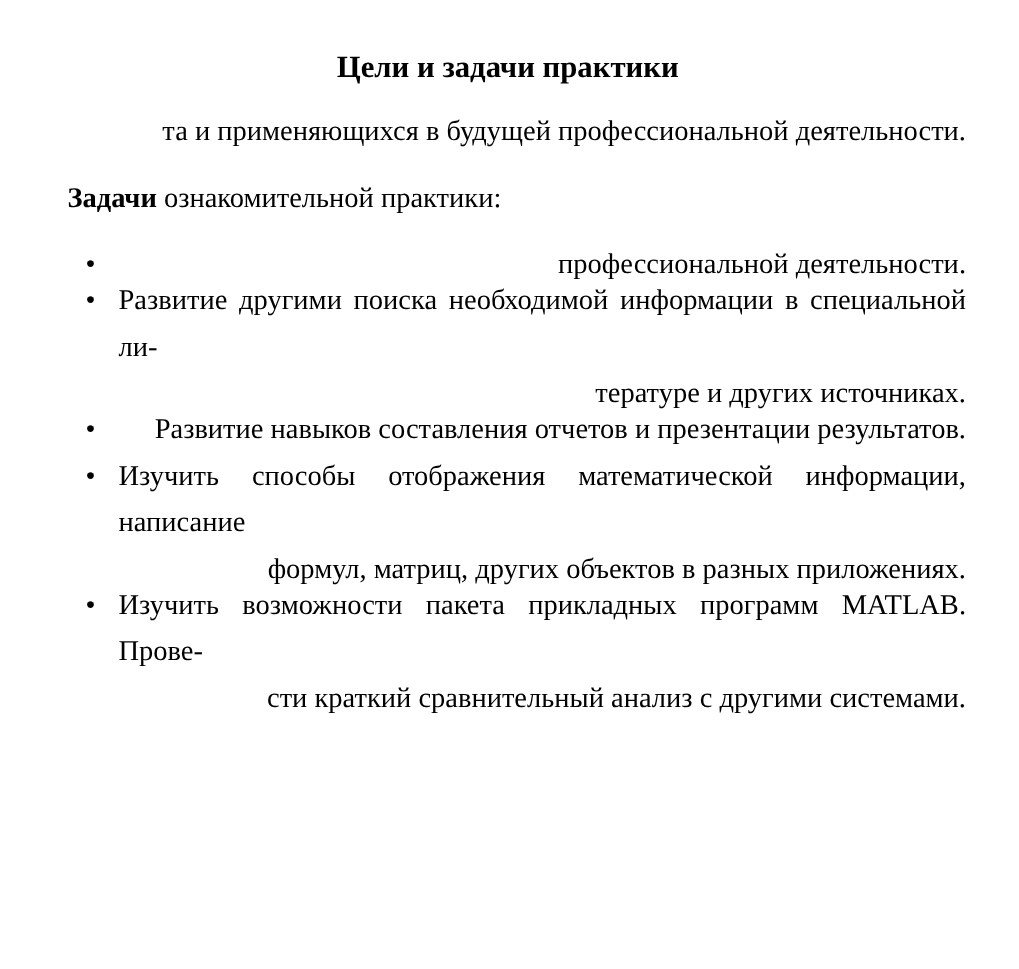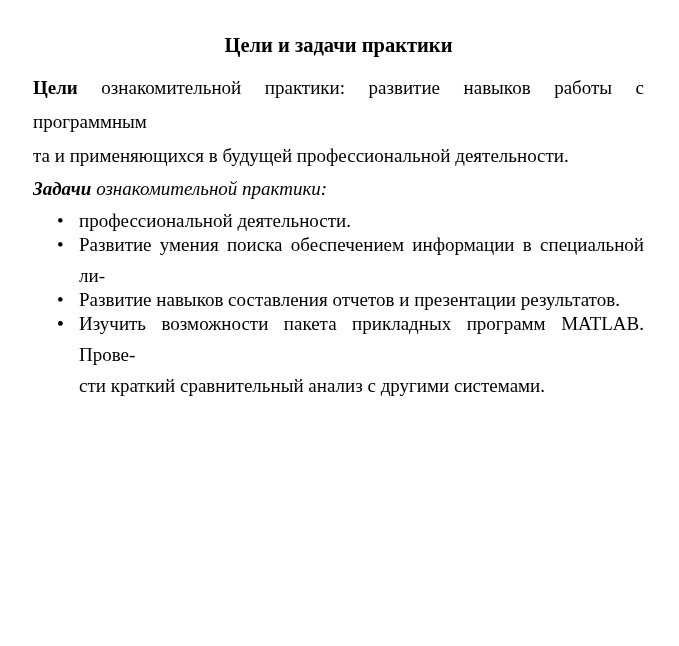--- a/index.html
+++ b/index.html
@@ -24,34 +24,33 @@
     font-size: 20.5px;
     font-weight: bold;
     text-align: center;
     line-height: 34px;
   }
   .para {
     margin: 0;
     line-height: 34px;
   }
   .heading {
-    margin: 0;
+    margin: 12px;
     line-height: 32px;
     text-align: left;
-    font-style: italic;
   }
   .line { display: block; }
   
   .jline {
     text-align: justify;
     text-align-last: justify;
   }
   
   .lline {
-    text-align: left;
+    text-align: right;
   }
   .blist {
     list-style: none;
     margin: 0;
     padding: 0;
   }
   .blist li {
     position: relative;
     padding-left: 46px;
     line-height: 31px;
@@ -69,45 +68,47 @@
   b { font-weight: bold; }
 </style>
 </head>
 <body>
 
 <div class="page">
 
   <h1 class="title">Цели и задачи практики</h1>
 
   <p class="para">
-    <span class="line jline"><b>Цели</b><span> ознакомительной практики: развитие навыков работы с программным</span></span>
     <span class="line lline">та и применяющихся в будущей профессиональной деятельности.</span>
   </p>
 
   <p class="heading"><b>Задачи</b><span> ознакомительной практики:</span></p>
 
   <ul class="blist">
     <li>
       <span class="bullet">•</span>
       <span class="line lline">профессиональной деятельности.</span>
     </li>
     <li>
       <span class="bullet">•</span>
-      <span class="line jline">Развитие умения поиска обеспечением информации в специальной ли-</span>
+      <span class="line jline">Развитие другими поиска необходимой информации в специальной ли-</span>
+      <span class="line lline">тературе и других источниках.</span>
     </li>
     <li>
       <span class="bullet">•</span>
       <span class="line lline">Развитие навыков составления отчетов и презентации результатов.</span>
     </li>
   </ul>
 
 
   <ul class="blist">
     <li>
       <span class="bullet">•</span>
+      <span class="line jline">Изучить способы отображения математической информации, написание</span>
+      <span class="line lline">формул, матриц, других объектов в разных приложениях.</span>
     </li>
     <li>
       <span class="bullet">•</span>
       <span class="line jline">Изучить возможности пакета прикладных программ MATLAB. Прове-</span>
       <span class="line lline">сти краткий сравнительный анализ с другими системами.</span>
     </li>
 
   </ul>
 
 </div>

